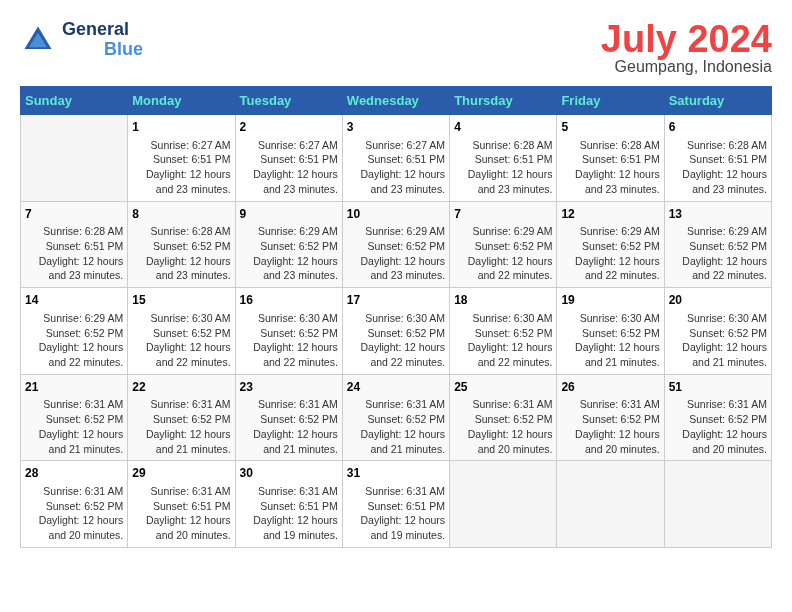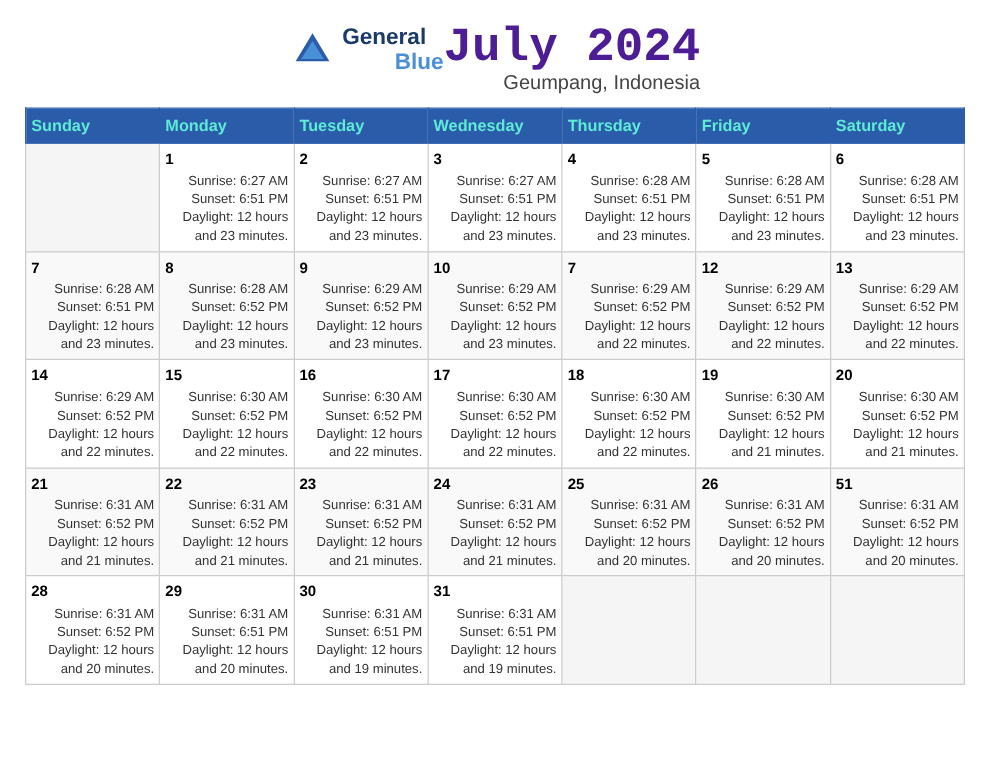--- a/index.html
+++ b/index.html
@@ -5,21 +5,21 @@
     * { box-sizing: border-box; margin: 0; padding: 0; }
     body {
       font-family: Arial, sans-serif;
       background: #fff;
       width: 792px;
       min-height: 612px;
       padding: 20px;
     }
     .header {
       display: flex;
-      justify-content: center;
+      justify-content: space-between;
       align-items: flex-start;
       margin-bottom: 10px;
     }
     .logo {
       display: flex;
       align-items: center;
       gap: 6px;
     }
     .logo-text {
       font-size: 18px;
@@ -34,23 +34,22 @@
     .logo-icon {
       width: 36px;
       height: 36px;
     }
     .title-block {
       text-align: right;
     }
     .month-year {
       font-size: 38px;
       font-weight: bold;
-      color: #4c1d95;
+      color: #ef4444;
       line-height: 1;
-      font-family: Liberation Mono, monospace;
     }
     .location {
       font-size: 16px;
       color: #444;
     }
     table {
       width: 100%;
       border-collapse: collapse;
       font-size: 11px;
     }

